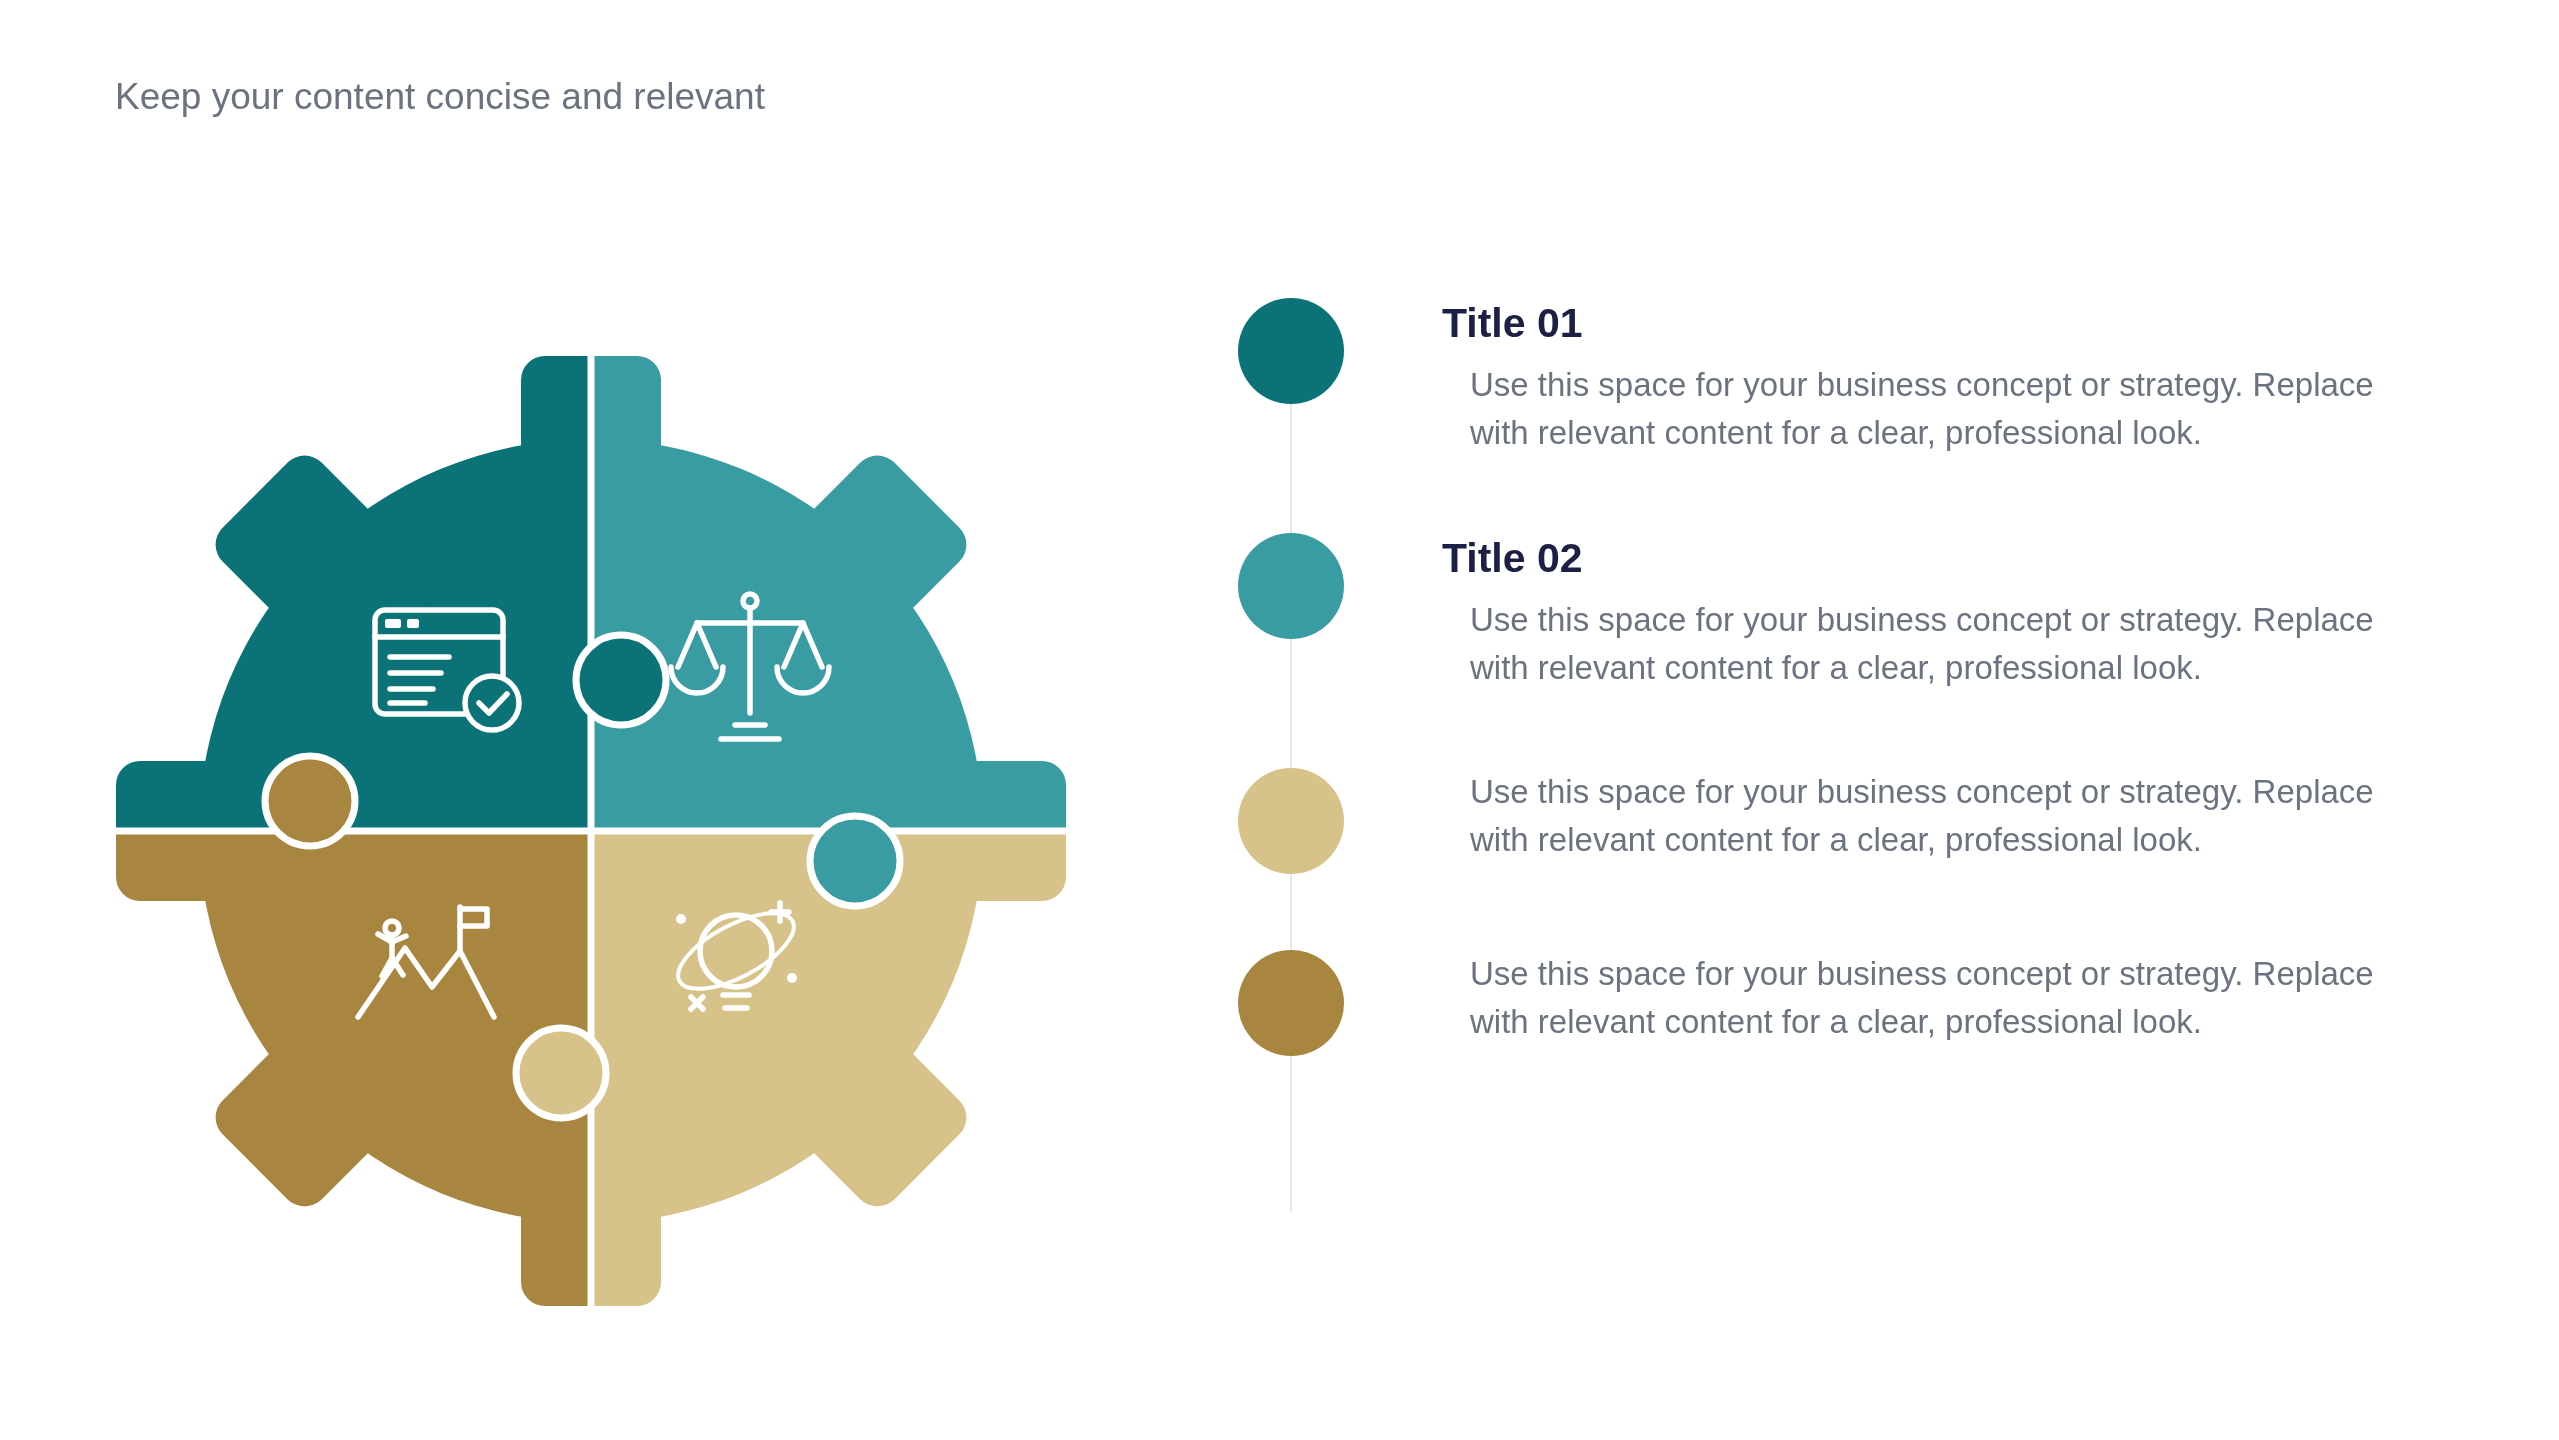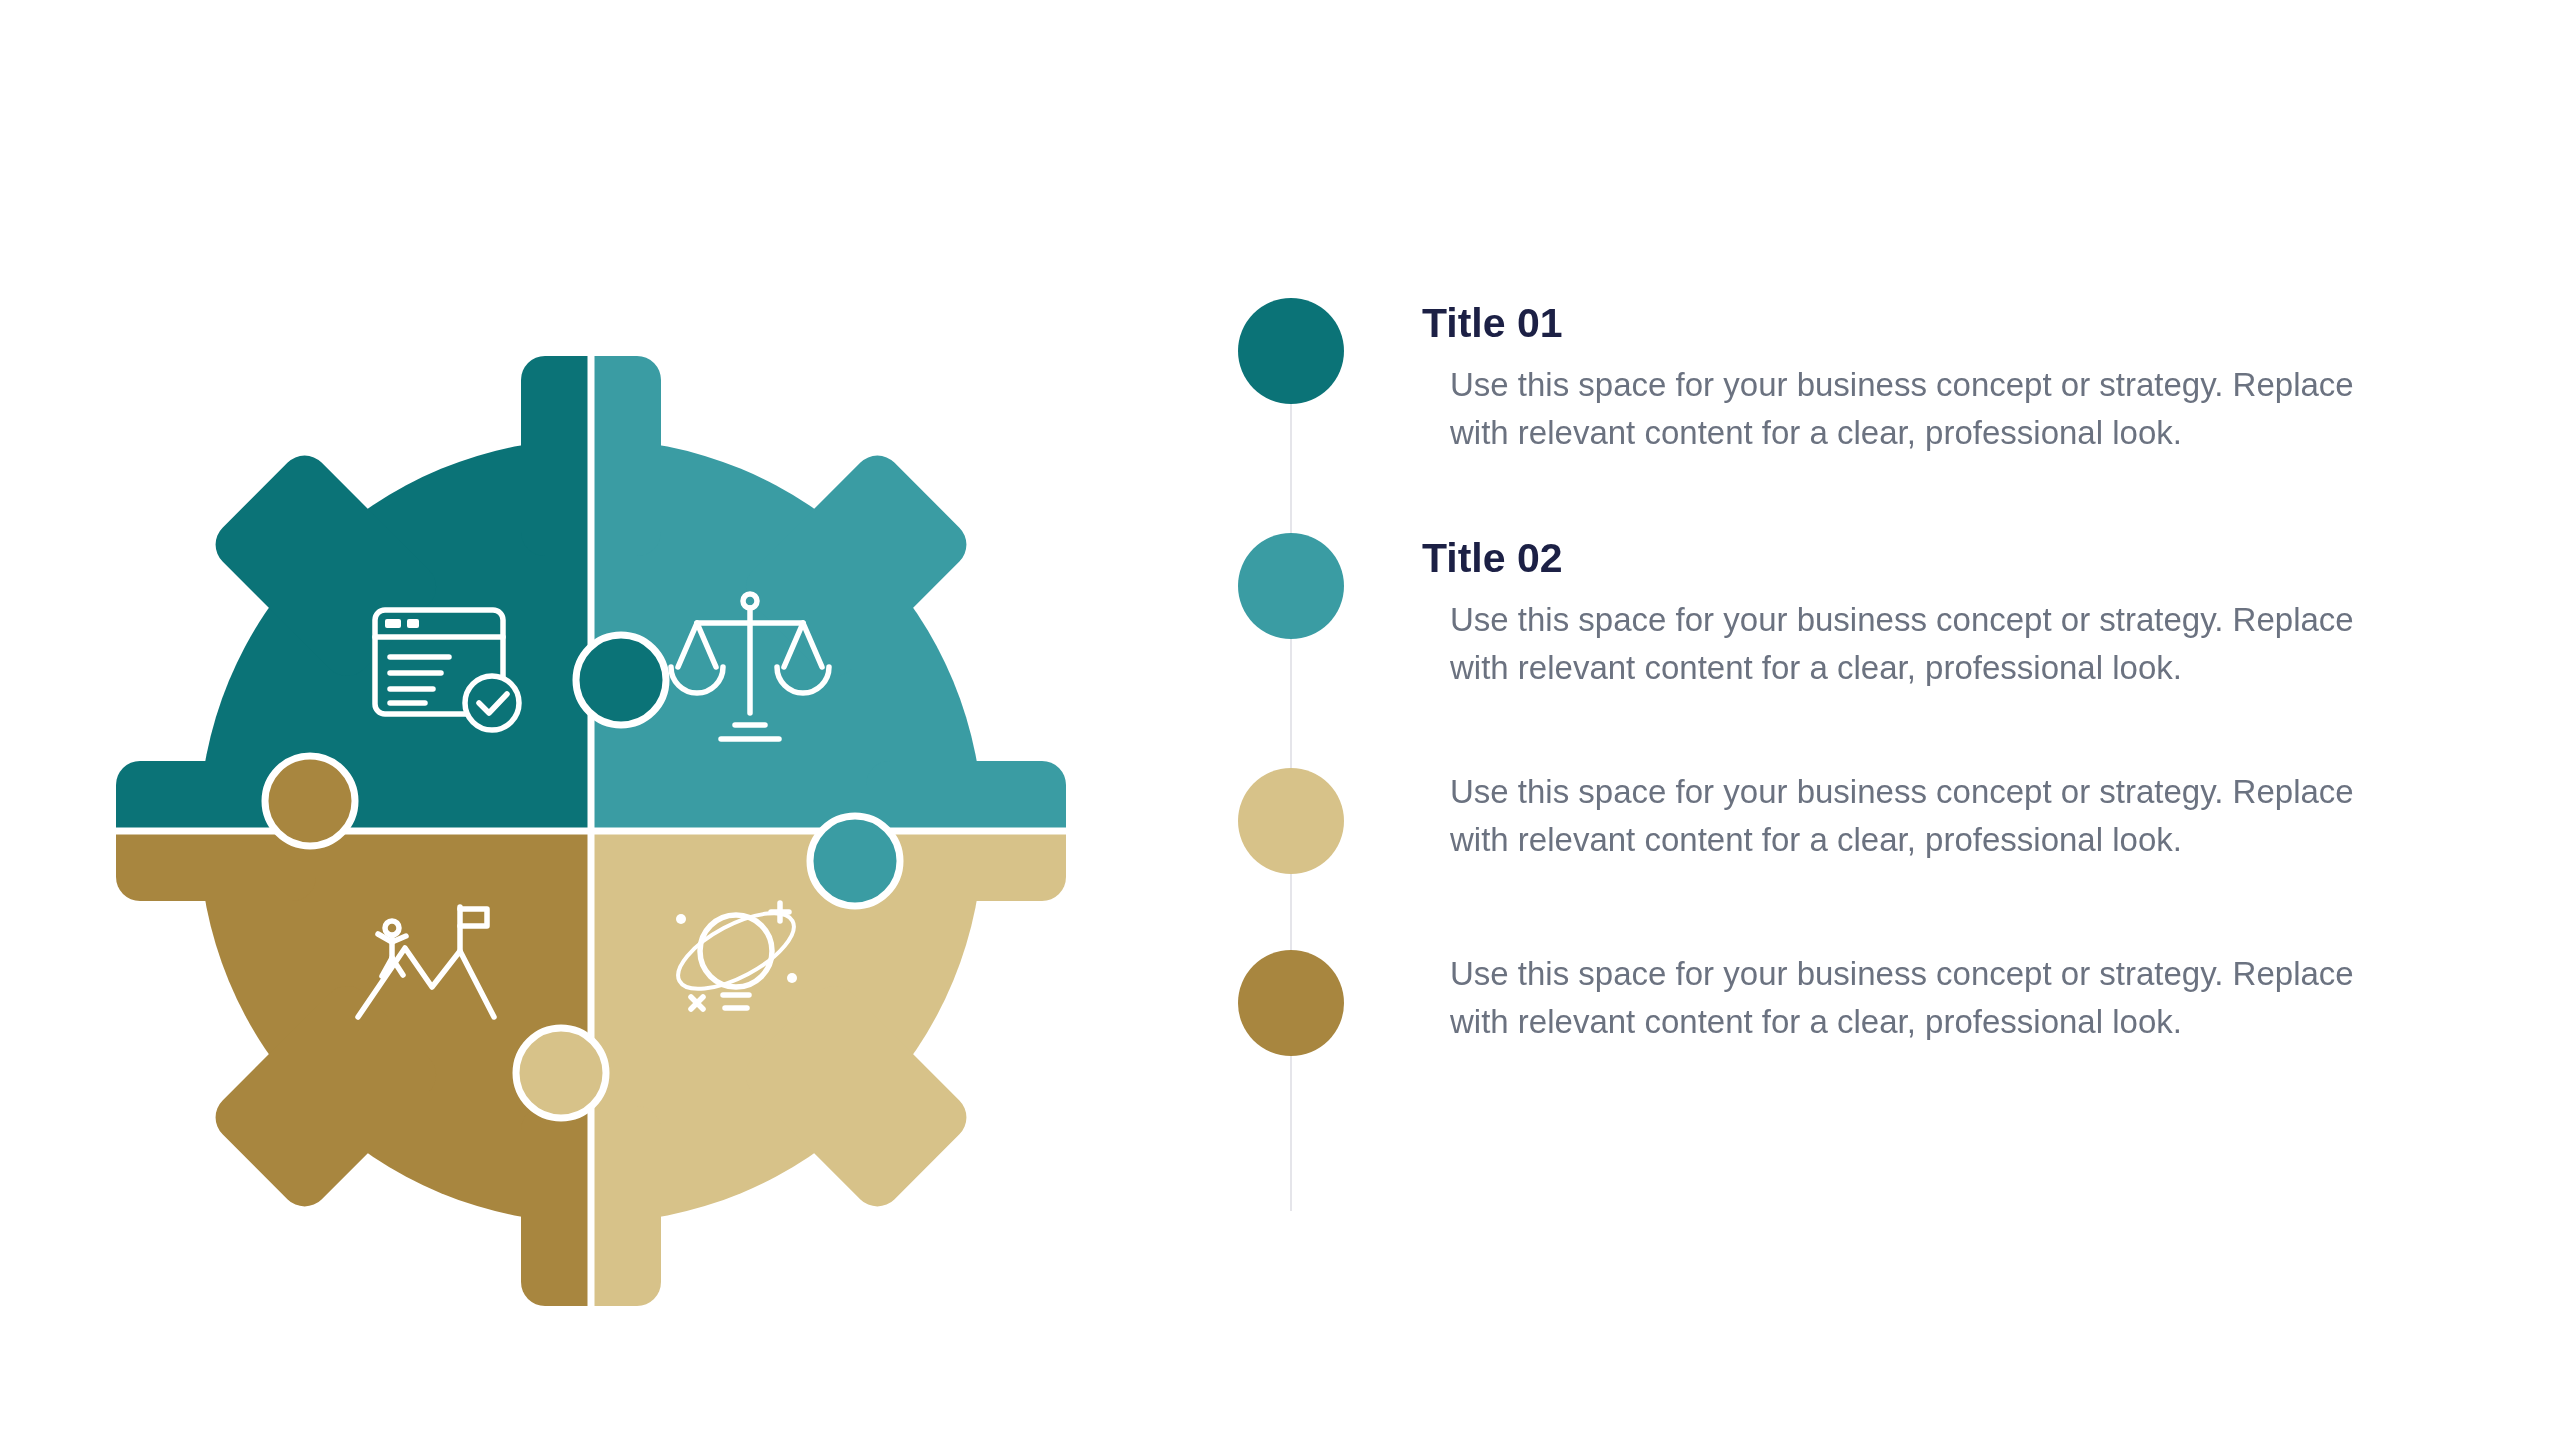--- a/index.html
+++ b/index.html
@@ -23,36 +23,37 @@
   .figure svg { display:block; width:960px; height:960px; }
 
   .list {
     position:absolute; left:1238px; top:298px; width:1140px;
     display:flex; flex-direction:column; gap:76px;
   }
   .connector {
     position:absolute; left:52px; top:53px; width:2px; height:860px;
     background:#E5E5EA; z-index:0;
   }
-  .item { position:relative; z-index:1; display:flex; gap:78px; align-items:flex-start; }
+  .item { position:relative; z-index:1; display:flex; gap:98px; align-items:flex-start; }
   .bullet { width:106px; height:106px; border-radius:50%; flex:0 0 106px; }
   .item-text { max-width:960px; }
   .item-title {
     font-size:41px; font-weight:700; color:#1C2045; margin:2px 0 14px 0;
   }
   .item-desc {
     font-size:33px; line-height:48px; color:#6B7280; font-weight:400;margin-left:28px;
   }
 </style>
 </head>
 <body>
 
 <div class="page">
 
   <div class="header">
+    <p class="page-subtitle">Keep your content concise and relevant</p>
   </div>
 
   <div class="figure">
     <svg viewBox="0 0 960 960" xmlns="http://www.w3.org/2000/svg">
       <defs>
         <g id="gearShape">
           <circle cx="480" cy="480" r="392"></circle>
           <rect x="410" y="5" width="140" height="200" rx="24"></rect>
           <rect x="410" y="5" width="140" height="200" rx="24" transform="rotate(45 480 480)"></rect>
           <rect x="410" y="5" width="140" height="200" rx="24" transform="rotate(90 480 480)"></rect>

